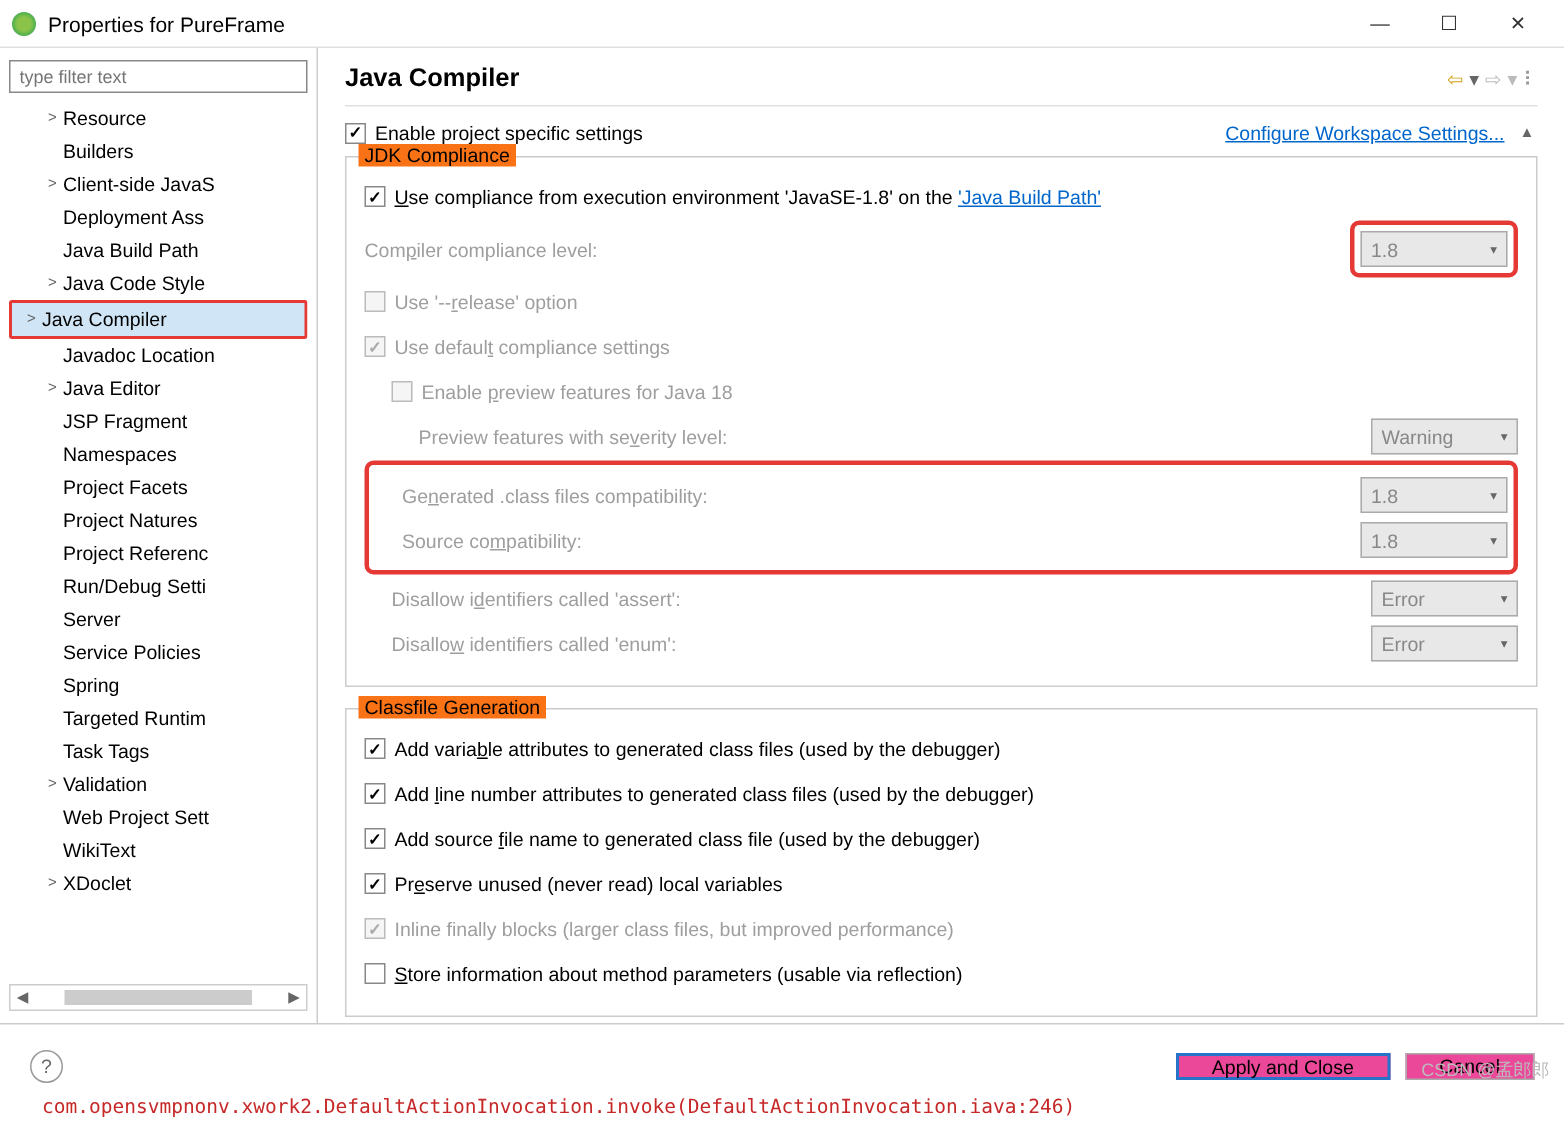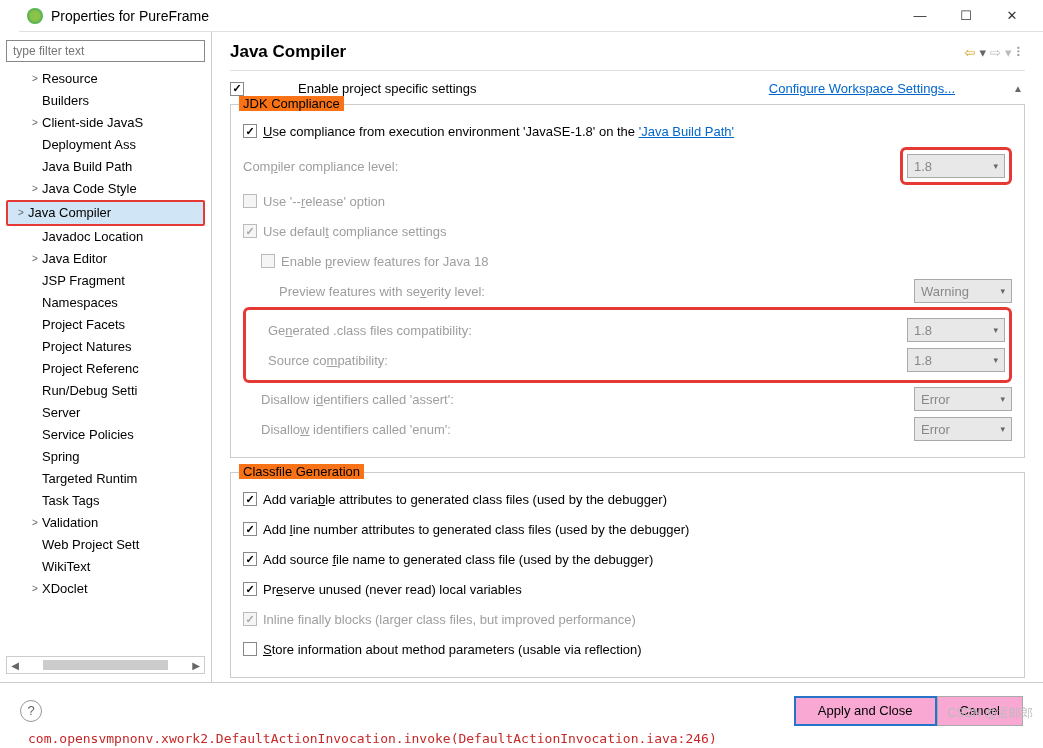--- a/index.html
+++ b/index.html
@@ -1,38 +1,38 @@
 <!DOCTYPE html>
 <html><head>
 <meta charset="utf-8">
 <style>
 * { box-sizing: border-box; margin: 0; padding: 0; font-family: "Segoe UI", Tahoma, sans-serif; }
 body { background: #fff; font-size: 13px; color: #000; width: 1043px; height: 748px; overflow: hidden; position: relative; }
-.titlebar { height: 32px; display: flex; align-items: center; padding: 2px 8px; border-bottom: 1px solid #e0e0e0; margin-left: 19px; }
+.titlebar { height: 32px; display: flex; align-items: center; padding: 2px 8px; border-bottom: 1px solid #e0e0e0; }
 .titlebar .app-icon { width: 16px; height: 16px; background: radial-gradient(circle, #8bc34a 40%, #4caf50 70%); border-radius: 50%; margin-right: 8px; }
 .titlebar .title { flex: 1; font-size: 14px; }
 .titlebar .win-btn { width: 46px; height: 32px; display: flex; align-items: center; justify-content: center; color: #333; cursor: pointer; }
 .main { display: flex; height: 650px; }
 .sidebar { width: 212px; border-right: 1px solid #ccc; padding: 8px 6px; display: flex; flex-direction: column; }
 .filter-input { width: 100%; padding: 3px 6px; border: 1px solid #888; margin-bottom: 6px; font-size: 12px; color: #888; }
 .tree { flex: 1; overflow: hidden; font-size: 13px; line-height: 22px; }
 .tree-item { display: flex; align-items: center; white-space: nowrap; padding: 0 2px; cursor: pointer; }
 .tree-item.child { padding-left: 22px; }
 .tree-item .expander { width: 14px; color: #666; font-size: 10px; text-align: center; }
 .tree-item.selected { background: #d0e5f5; border: 2px solid #e53935; border-radius: 2px; padding-left: 0; }
 .tree-item.selected .expander { margin-left: 6px; }
 .scroll-bar { height: 18px; border: 1px solid #ccc; display: flex; align-items: center; justify-content: space-between; margin-top: 4px; }
 .scroll-bar .arrow { width: 16px; text-align: center; font-size: 10px; color: #666; cursor: pointer; }
 .scroll-bar .thumb { flex: 1; height: 10px; background: #ccc; margin: 0 20px; }
 .content { flex: 1; padding: 10px 18px; overflow: hidden; position: relative; }
 .content-header { display: flex; align-items: center; margin-bottom: 10px; border-bottom: 1px solid #e0e0e0; padding-bottom: 8px; }
 .content-header h1 { font-size: 17px; font-weight: 600; flex: 1; }
 .nav-arrows { display: flex; gap: 4px; font-size: 13px; }
 .nav-arrows span { cursor: pointer; }
-.settings-row { display: flex; align-items: center; margin-bottom: 8px; gap: 48px; }
+.settings-row { display: flex; align-items: center; margin-bottom: 8px; }
 .settings-row .spacer { flex: 1; }
 .settings-row a { color: #0066cc; text-decoration: underline; cursor: pointer; }
 .vsb { width: 14px; text-align:center; color:#666; font-size:10px; }
 .group { border: 1px solid #ccc; padding: 10px 12px 12px; margin-bottom: 14px; position: relative; }
 .group-title { position: absolute; top: -9px; left: 8px; background: #f97316; padding: 0 4px; font-size: 13px; }
 .field-row { display: flex; align-items: center; min-height: 28px; margin: 2px 0; }
 .field-row label { flex: 1; }
 .field-row.indent1 { padding-left: 18px; }
 .field-row.indent2 { padding-left: 36px; }
 .field-row.disabled { color: #9e9e9e; }
@@ -41,21 +41,21 @@
 .checkbox.checked::after { content: "✓"; color: #000; font-weight: bold; }
 .checkbox.checked.disabled::after { color: #aaa; }
 .dropdown { width: 98px; height: 24px; border: 1px solid #aaa; background: #e8e8e8; padding: 0 6px; display: flex; align-items: center; justify-content: space-between; font-size: 13px; cursor: pointer; }
 .dropdown.disabled { color: #888; }
 .dropdown .chev { font-size: 9px; color: #666; }
 .highlight-box { border: 3px solid #e53935; border-radius: 6px; padding: 4px; }
 .link-inline { color: #0066cc; text-decoration: underline; cursor: pointer; }
 .footer { height: 56px; border-top: 1px solid #ccc; display: flex; align-items: center; padding: 0 20px; }
 .footer .help { width: 22px; height: 22px; border: 1px solid #999; border-radius: 50%; display: flex; align-items: center; justify-content: center; color: #666; cursor: pointer; }
 .footer .spacer { flex: 1; }
-.footer button { height: 30px; padding: 0 22px; font-size: 13px; background: #f9a8d4; border: 1px solid #aaa; cursor: pointer; }
+.footer button { height: 18px; padding: 0 22px; margin-left: 10px; font-size: 13px; background: #ec4899; border: 1px solid #aaa; cursor: pointer; }
 .footer button.primary { border: 2px solid #2673c9; }
 .watermark { position: absolute; bottom: 26px; right: 10px; color: #bbb; font-size: 12px; }
 .under-text { position: absolute; bottom: 2px; left: 28px; font-family: monospace; font-size: 13px; color: #c62828; white-space: nowrap; }
 u { text-decoration: underline; }
 </style>
 </head>
 <body>
 
 <div class="titlebar">
   <div class="app-icon"></div>

